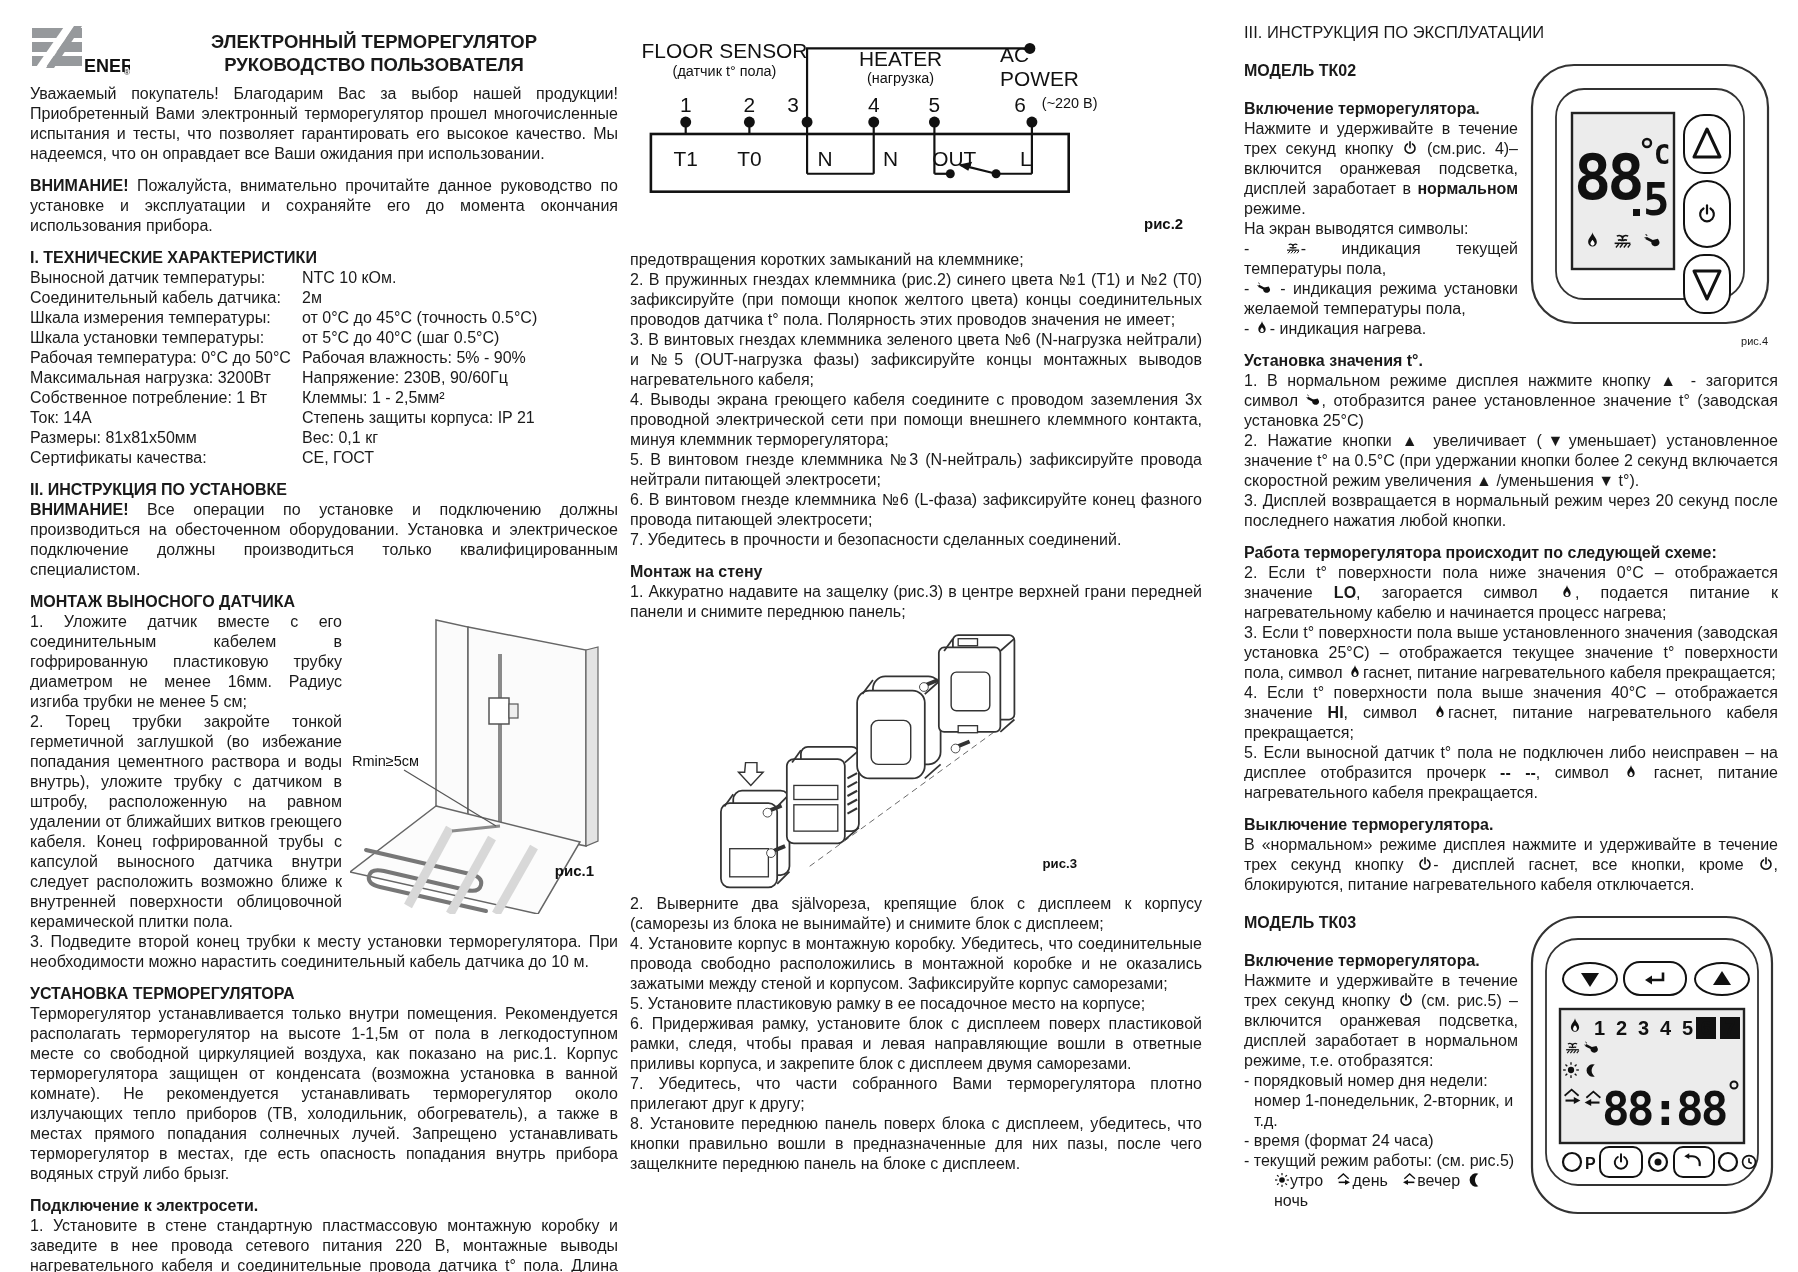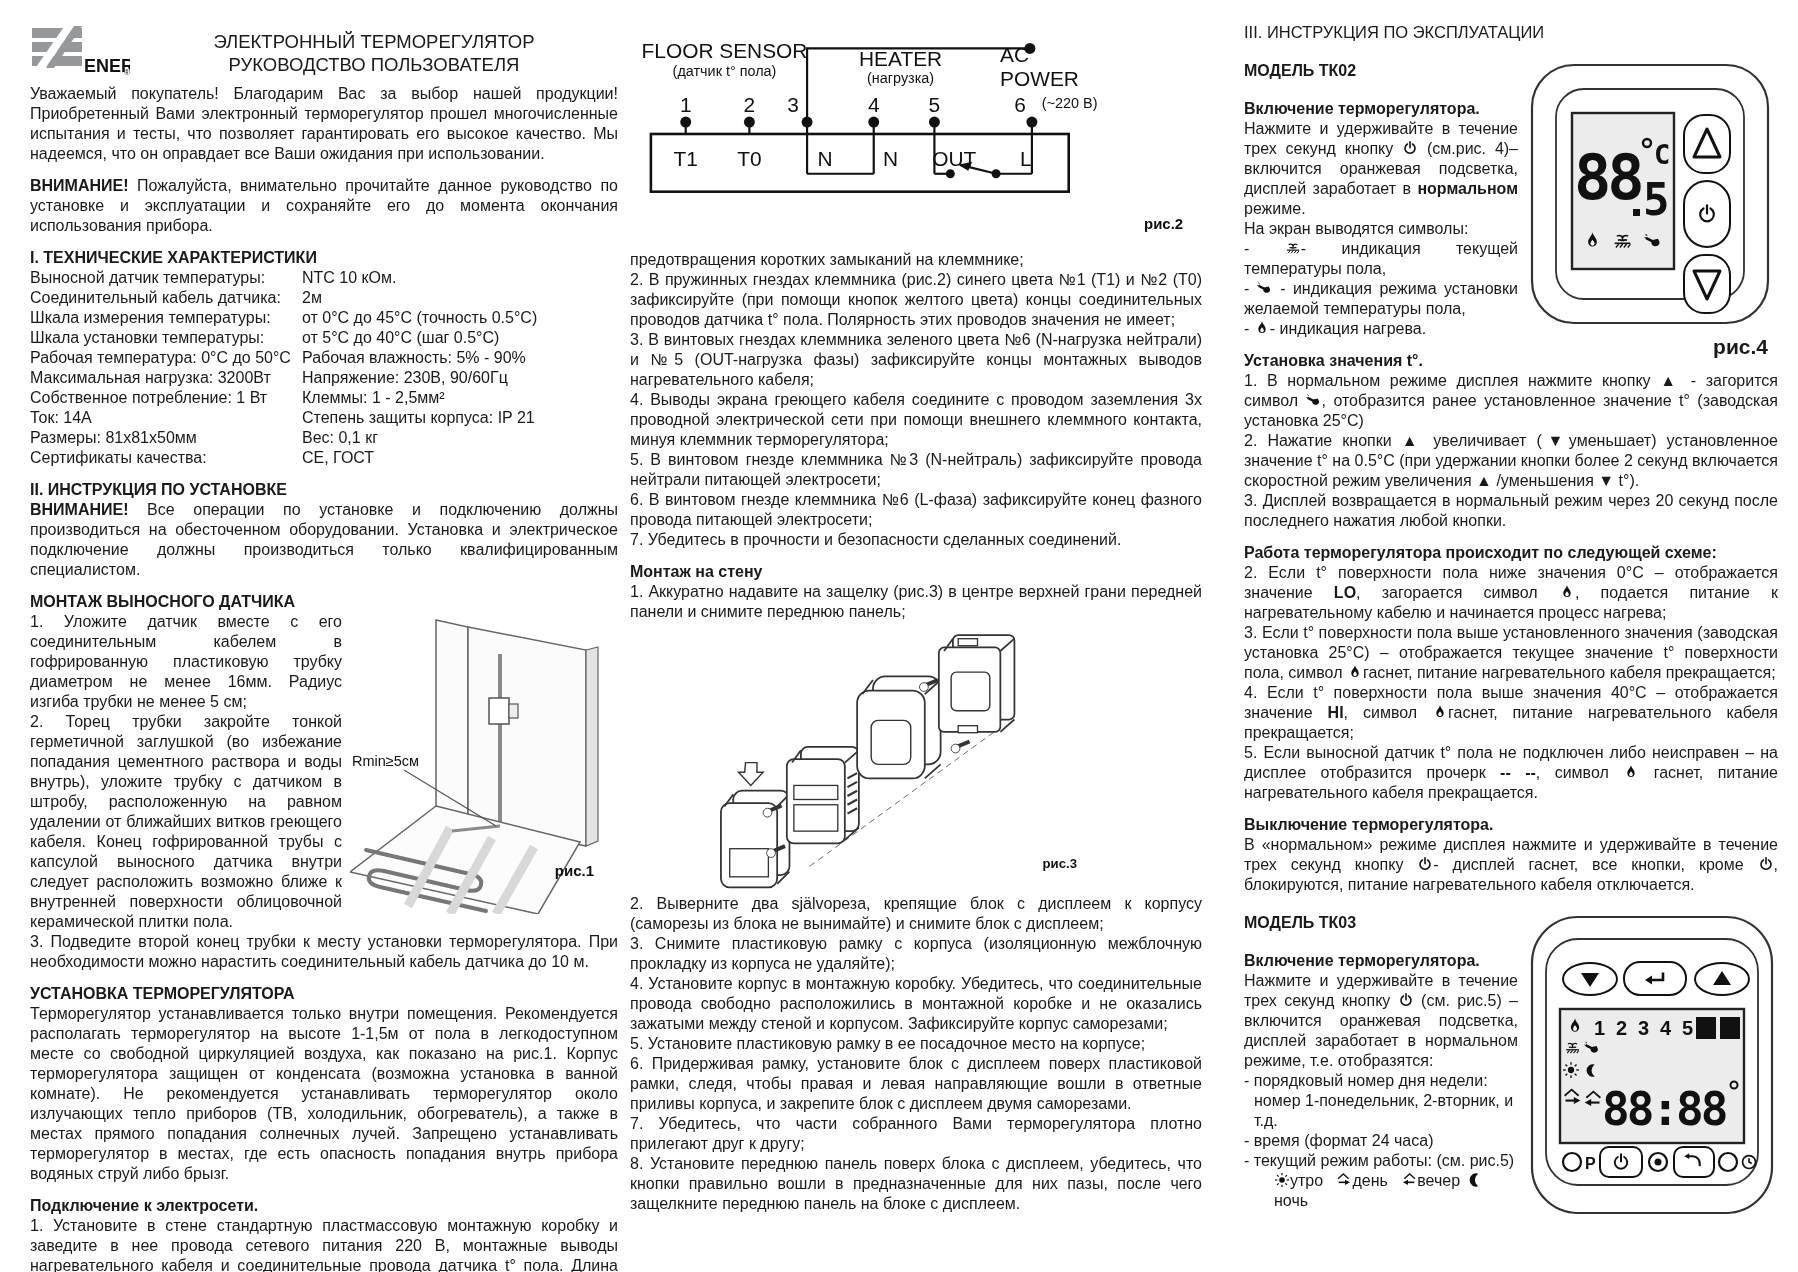--- a/index.html
+++ b/index.html
@@ -9,28 +9,28 @@
   #col1{left:30px;width:588px}
   #col2{left:630px;width:572px}
   #col3{left:1244px;width:534px}
   p{margin:0}
   .txt{font-size:16px;line-height:20px;text-align:justify}
   .hd{font-size:16px;line-height:20px;font-weight:700;text-align:left}
   .big-hd{font-size:16.5px;line-height:21px;font-weight:400}
   .left{text-align:left}
   .sp4{height:4px}.sp6{height:6px}.sp12{height:12px}.sp18{height:18px}
   .header{display:flex;align-items:flex-start}
-  .titles{flex:1;text-align:center;font-weight:400;font-size:18.5px;line-height:23px;padding-top:8px}
+  .titles{flex:1;text-align:center;font-weight:700;font-size:18.5px;line-height:23px;padding-top:8px}
   .specrow{display:flex;font-size:16px;line-height:20px}
   .spec-l{width:272px;flex:none}
   .spec-v{flex:1}
   .fig1box{float:right;width:268px;margin:2px 0 4px 8px;position:relative}
   .fig4box{float:right;width:250px;margin:2px 0 6px 10px}
   .fig5box{float:right;width:250px;margin:2px 0 0 10px}
-  .figcap{text-align:right;font-weight:700;font-size:21px;padding-right:10px}
+  .figcap{text-align:right;font-weight:400;font-size:11px;padding-right:10px}
   .clr{clear:right}
   .indent1{padding-left:10px;text-align:left}
   .indent2{padding-left:30px;text-align:left}
   .tok{width:1em;height:1em;display:inline-block;vertical-align:-0.14em;color:#111}
   svg{color:#111}
   svg text{font-family:"Liberation Sans","DejaVu Sans",sans-serif;fill:#111}
   .mono{font-family:"DejaVu Sans Mono",monospace}
   .fig3wrap{text-align:center}
 </style>
 </head>
@@ -346,21 +346,20 @@
             </g>
           <g transform="translate(120,262)">
               <line x1="0" y1="0" x2="17" y2="-7" stroke-width="4.5"></line>
               <circle cx="1" cy="1" r="5"></circle>
             </g>
         </g>
         <text x="430" y="280" font-size="15" font-weight="bold">рис.3</text>
       </svg>
     </div>
     <p class="txt">2. Выверните два självореза, крепящие блок с дисплеем к корпусу (саморезы из блока не вынимайте) и снимите блок с дисплеем;</p>
-    <p class="txt">3. Снимите пластиковую рамку с корпуса (изоляционную межблочную прокладку из корпуса не удаляйте);</p>
     <p class="txt">4. Установите корпус в монтажную коробку. Убедитесь, что соединительные провода свободно расположились в монтажной коробке и не оказались зажатыми между стеной и корпусом. Зафиксируйте корпус саморезами;</p>
     <p class="txt">5. Установите пластиковую рамку в ее посадочное место на корпусе;</p>
     <p class="txt">6. Придерживая рамку, установите блок с дисплеем поверх пластиковой рамки, следя, чтобы правая и левая направляющие вошли в ответные приливы корпуса, и  закрепите блок с дисплеем двумя саморезами.</p>
     <p class="txt">7. Убедитесь, что части собранного Вами терморегулятора плотно прилегают друг к другу;</p>
     <p class="txt">8. Установите переднюю панель поверх блока с дисплеем,  убедитесь, что кнопки правильно вошли в предназначенные для них пазы, после чего защелкните переднюю панель на блоке с дисплеем.</p>
   </div>
 
   <div class="col" id="col3">
     <p class="big-hd">III. ИНСТРУКЦИЯ ПО ЭКСПЛУАТАЦИИ</p>
     <div class="sp18"></div>

